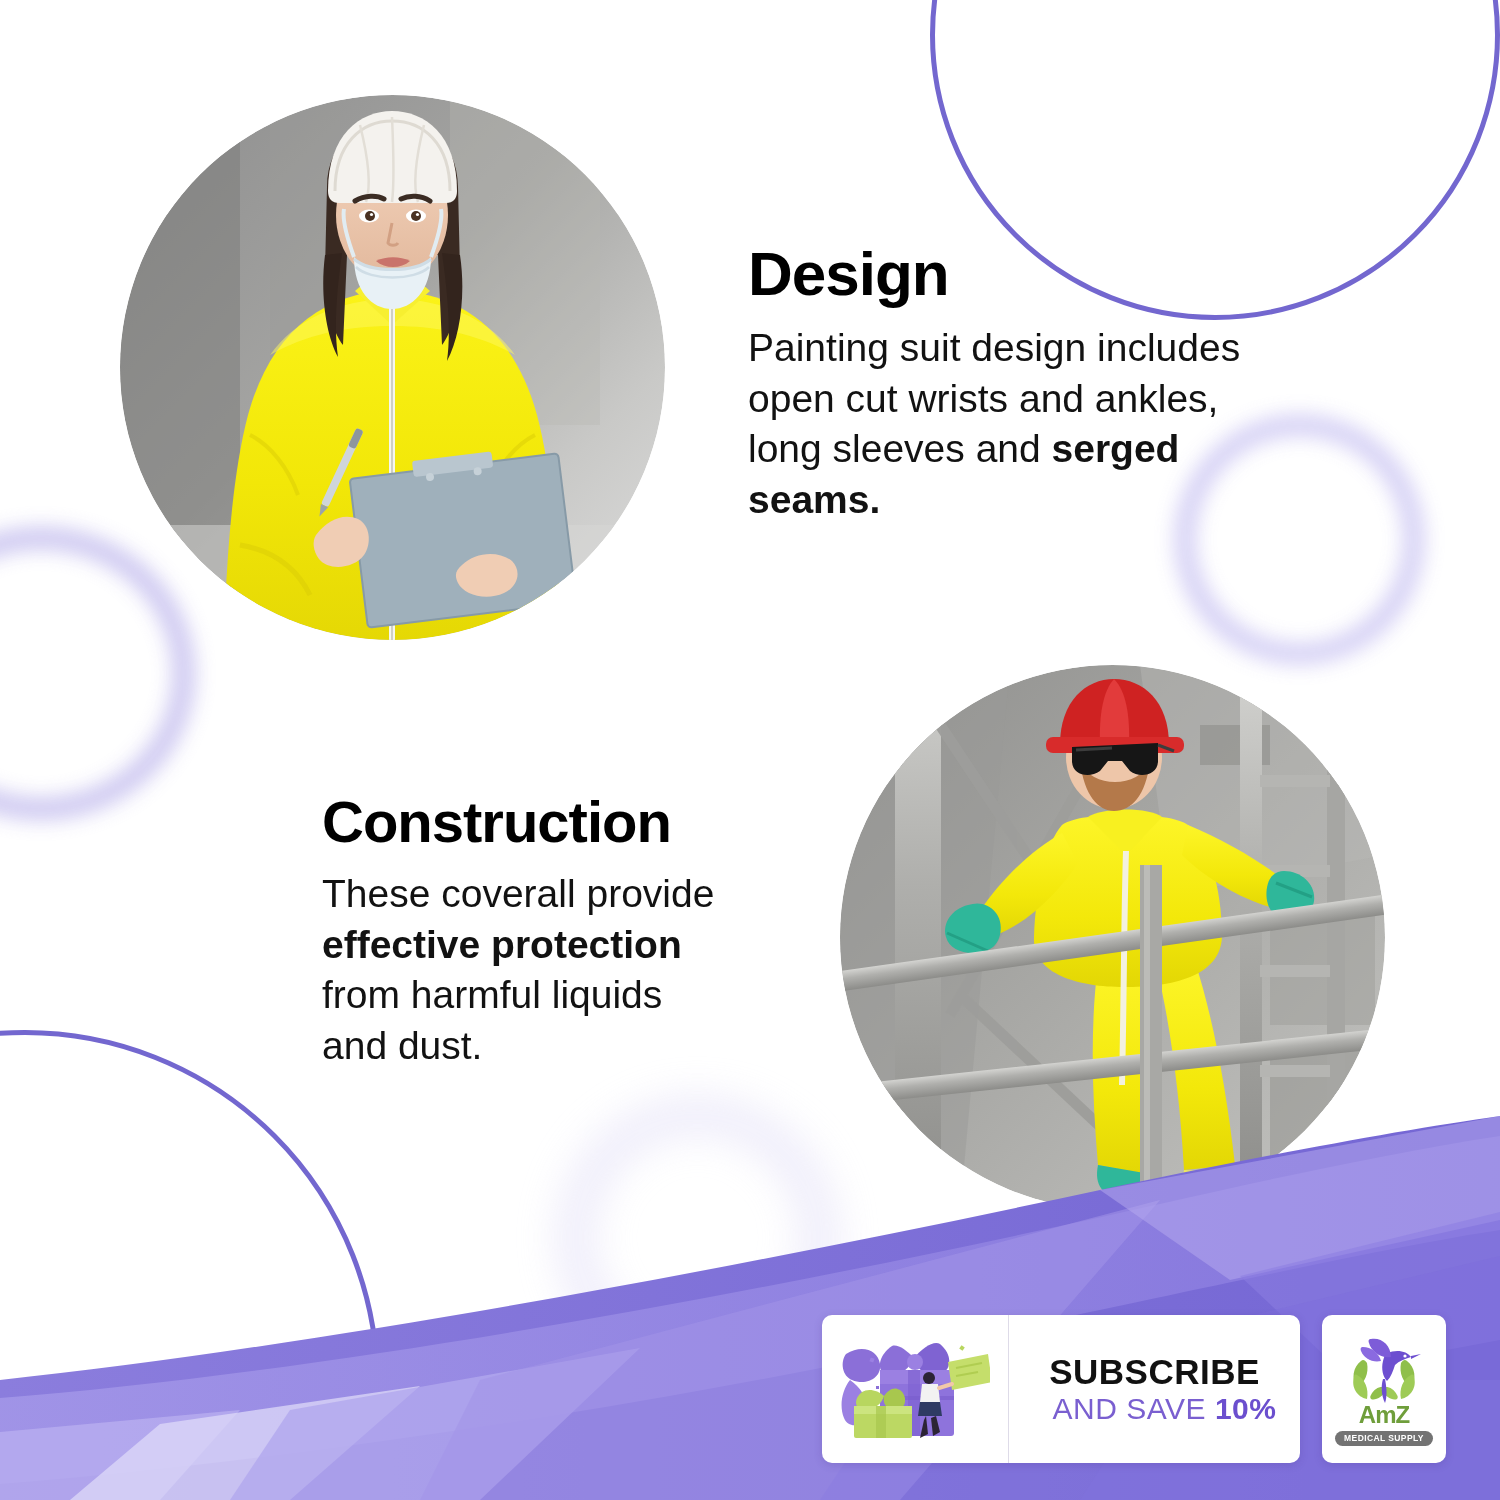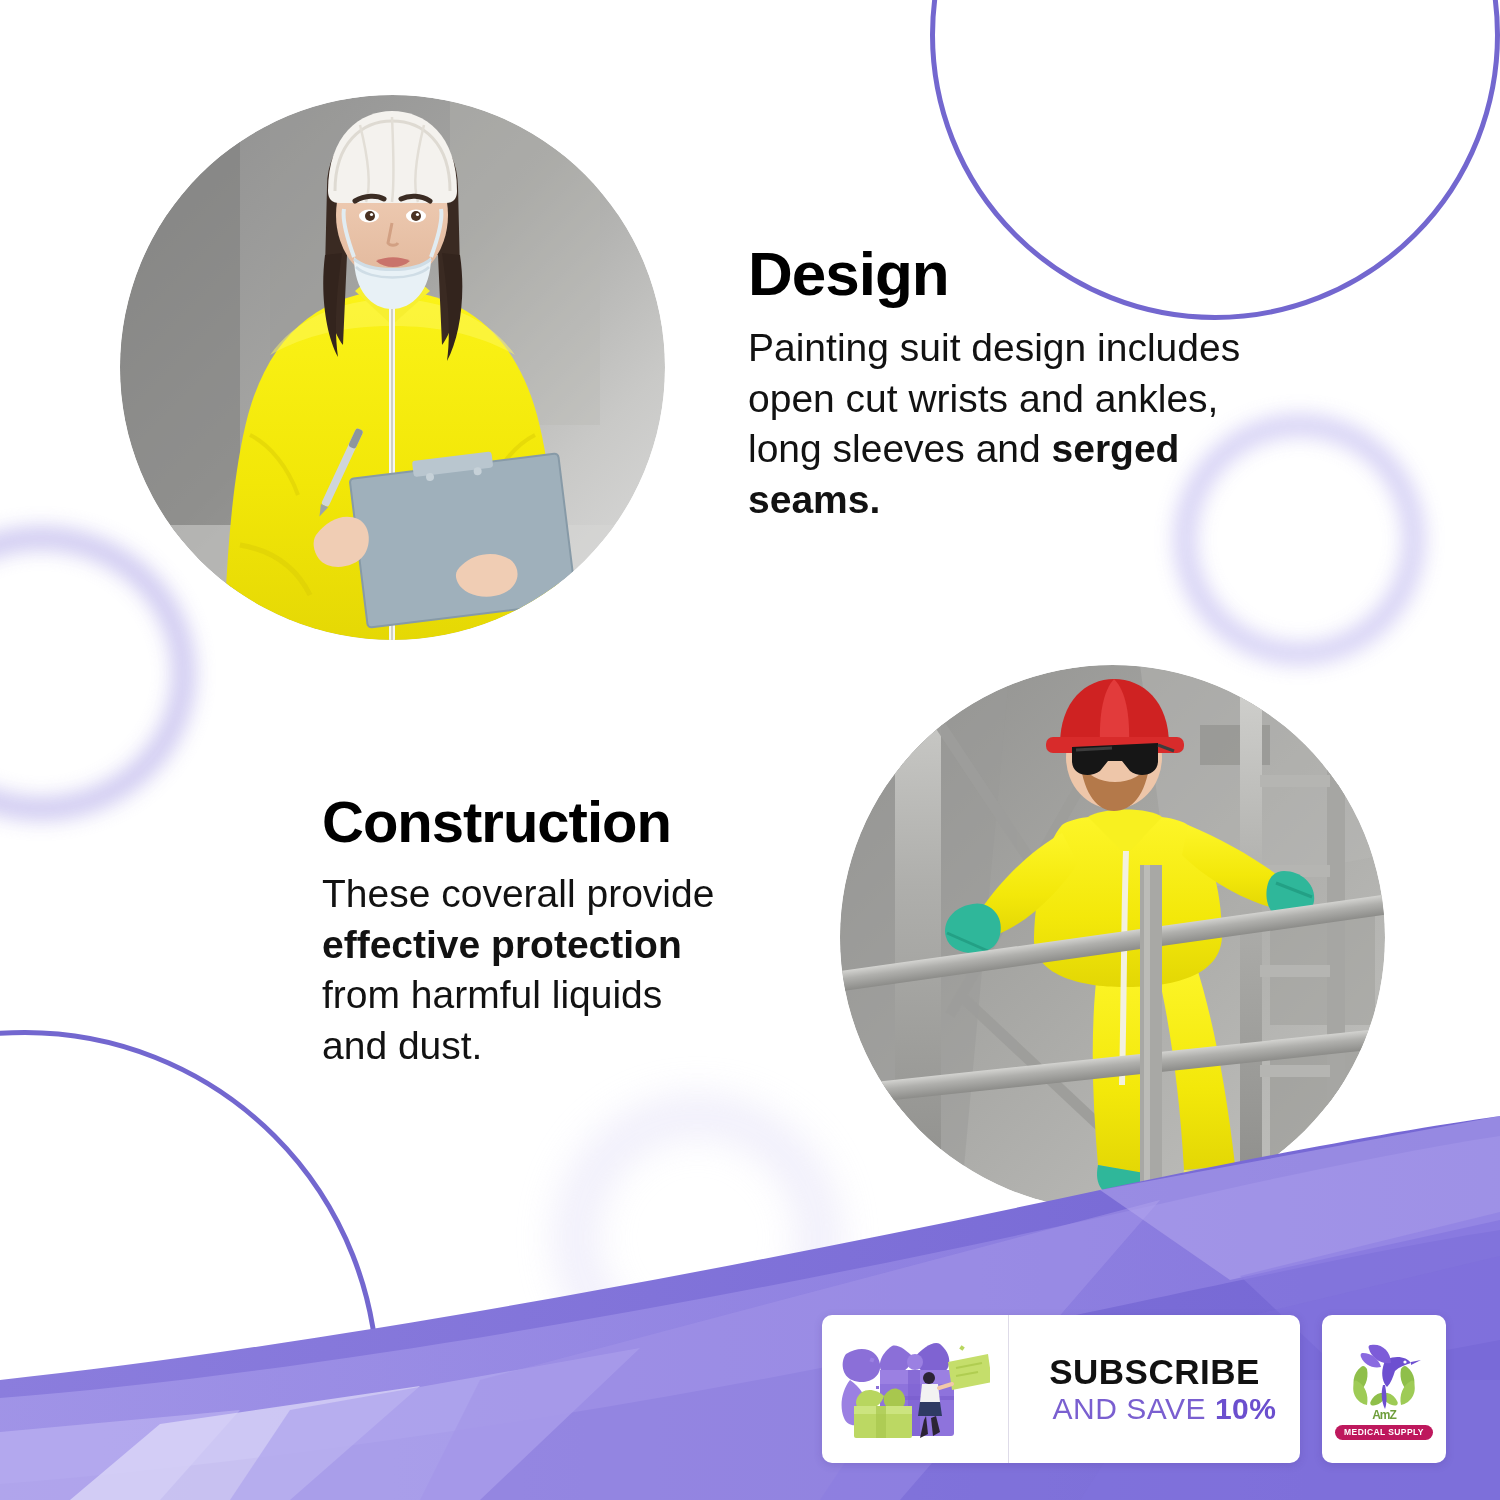--- a/index.html
+++ b/index.html
@@ -78,23 +78,23 @@
   .sub-text{flex:1;display:flex;flex-direction:column;align-items:center;justify-content:center;gap:0;}
   .sub-line1{font-size:35px;font-weight:bold;color:#111;letter-spacing:.5px;}
   .sub-line2{font-size:30px;color:#7a5fd0;letter-spacing:.5px;margin-left:20px;}
   .sub-line2 b{font-weight:bold;color:#6b4fce;}
 
   .card-logo{
     left:1322px;top:1315px;width:124px;height:148px;
     display:flex;align-items:center;justify-content:center;
   }
   .logo-wrap{display:flex;flex-direction:column;align-items:center;}
-  .logo-amz{font-size:12px;color:#6f9e3b;font-weight:bold;letter-spacing:-1px;line-height:1;margin-top:-2px;text-align:center;}
+  .logo-amz{font-size:24px;color:#6f9e3b;font-weight:bold;letter-spacing:-1px;line-height:1;margin-top:-2px;text-align:center;}
   .logo-pill{
-    margin-top:4px;background:#be185d;color:#fff;border-radius:9px;
+    margin-top:4px;background:#737373;color:#fff;border-radius:9px;
     font-size:8.5px;font-weight:bold;letter-spacing:.4px;padding:2.5px 9px;
   }
 </style>
 </head>
 <body>
 
 <div class="stage">
 
   <div class="deco ring-sharp-tr"></div>
   <div class="deco ring-sharp-bl"></div>

